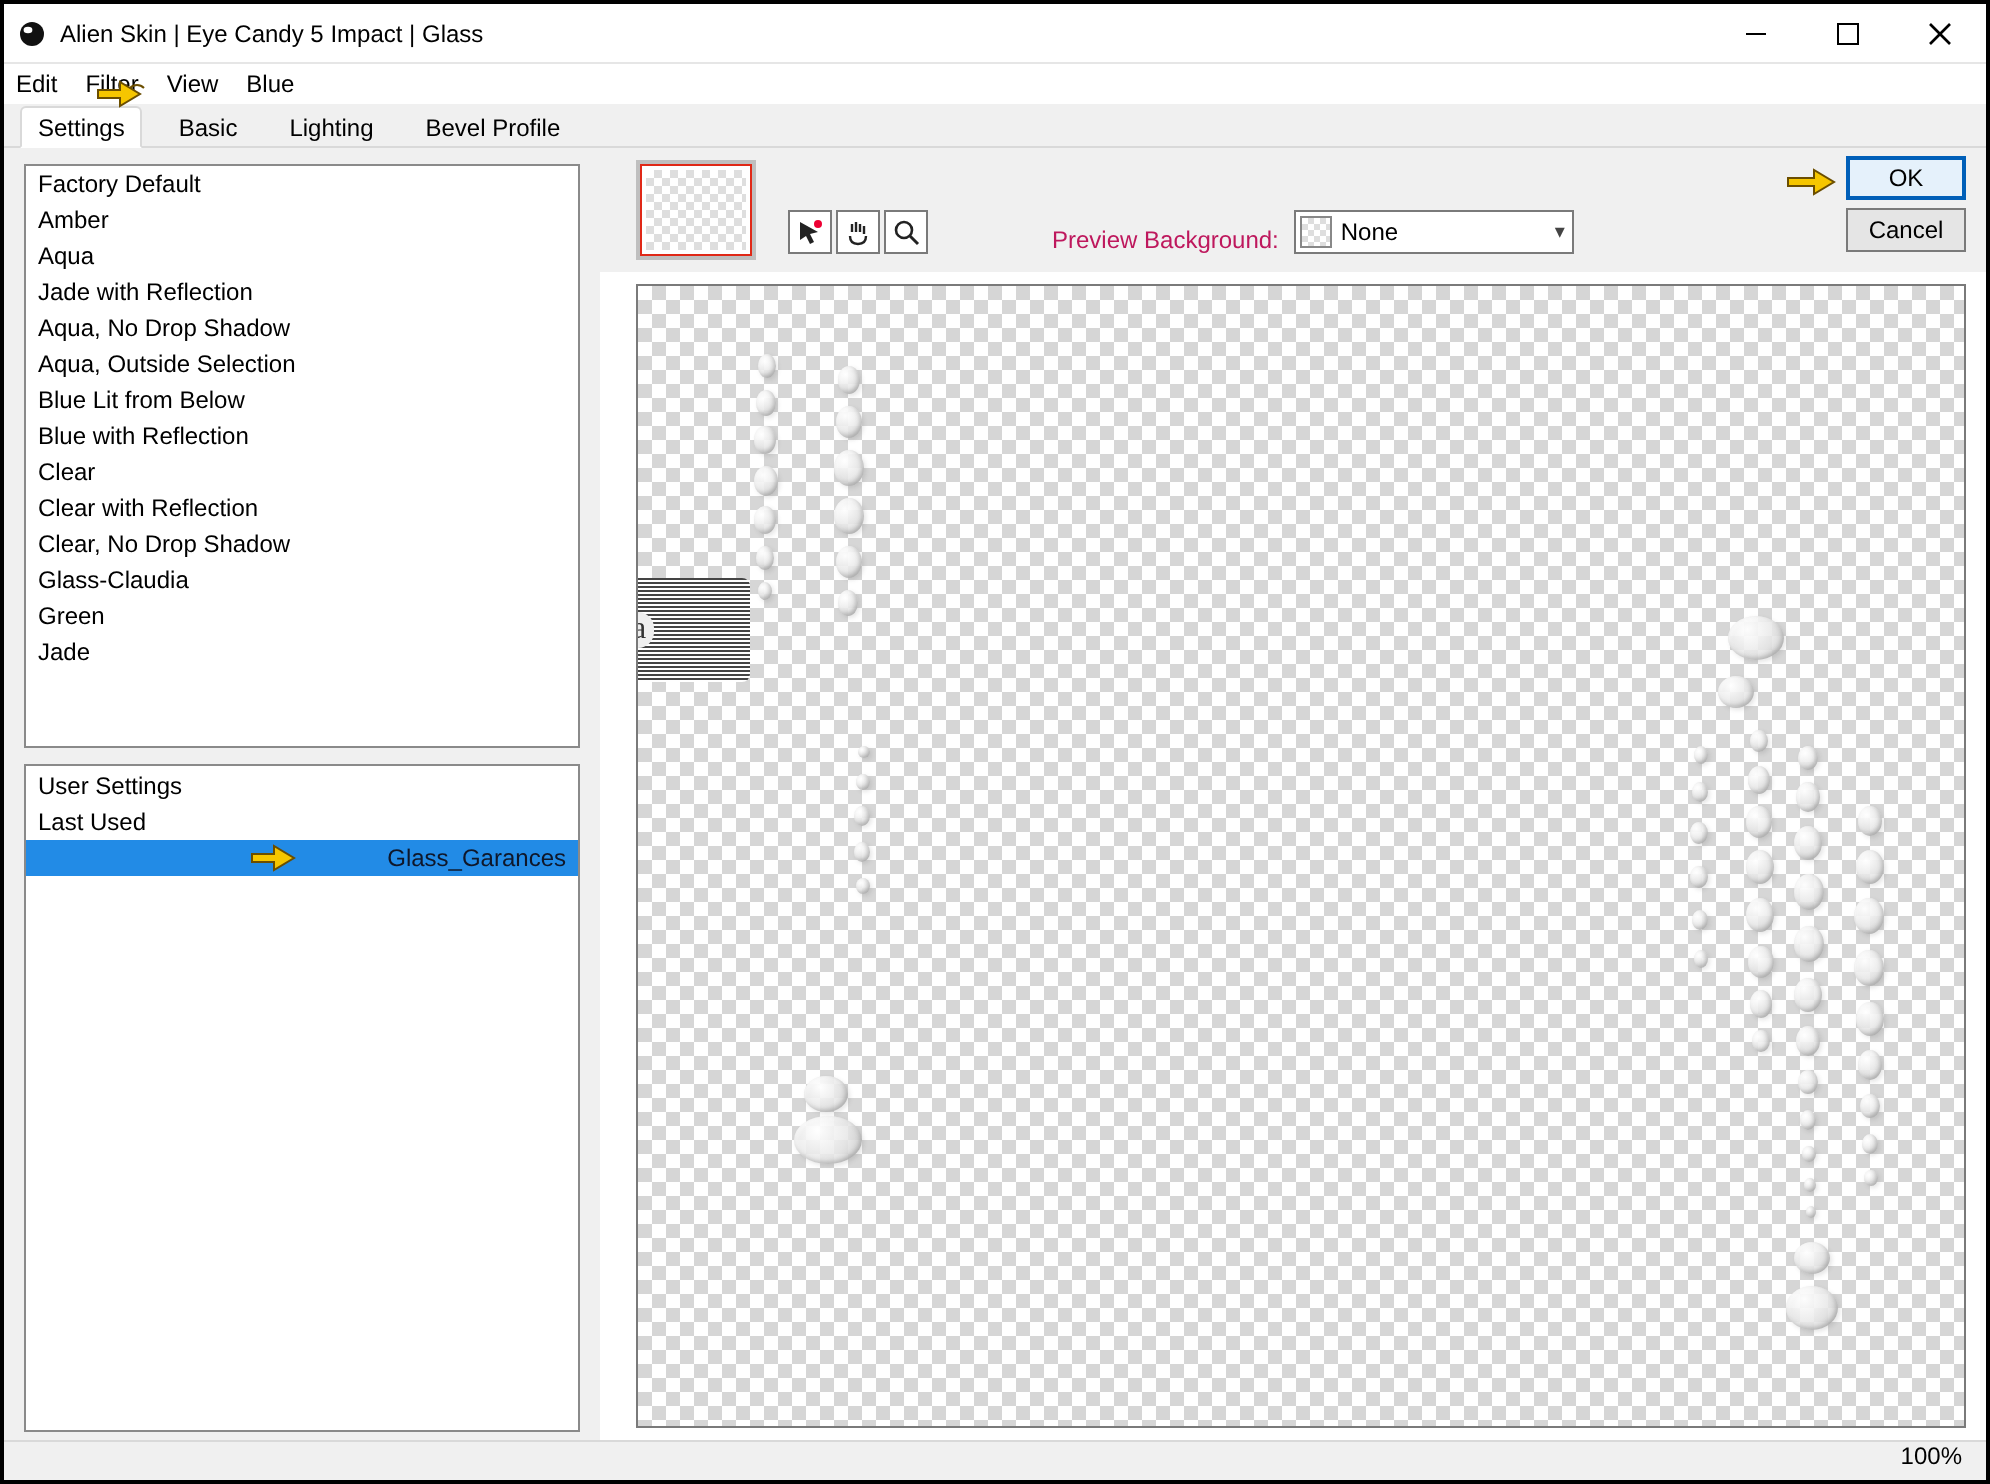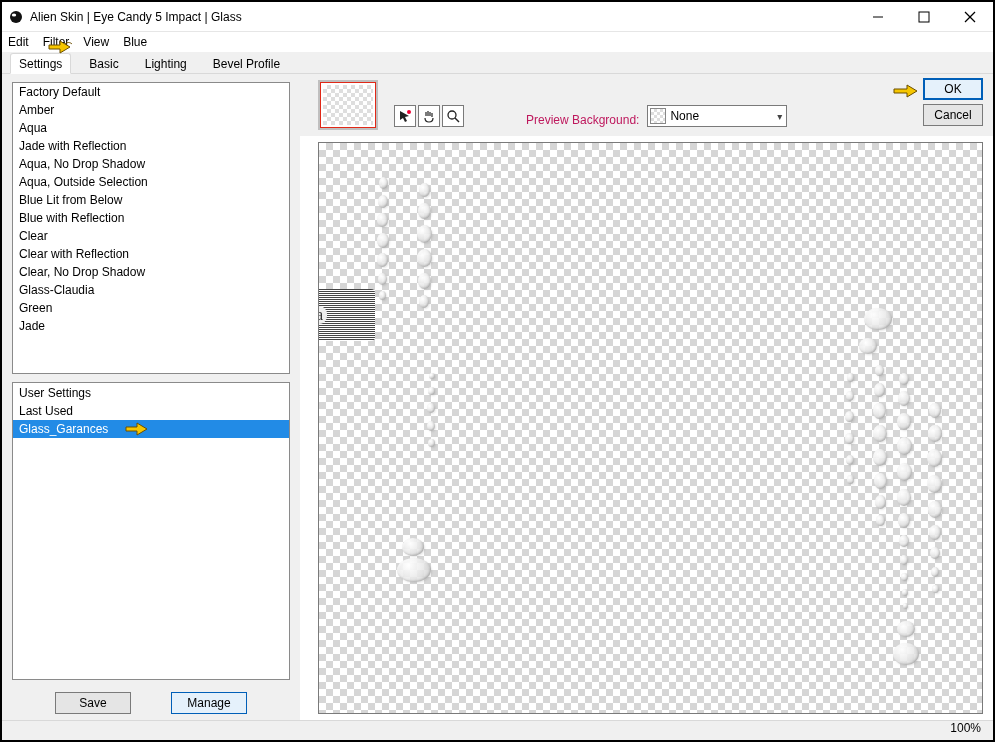--- a/index.html
+++ b/index.html
@@ -110,21 +110,21 @@
     padding: 3px 6px 2px;
     color:#000;
     font-size:12px;
   }
   .list-item {
     padding: 1px 6px;
     line-height: 16px;
     font-size:12px;
     white-space: nowrap;
   }
-  .list-item.selected { background:#228be6; color:#ffffff; }
+  .list-item.selected { background:#228be6; color:#0f172a;text-align:right; }
 
   .btnrow {
     display:flex;
     gap: 40px;
     justify-content: center;
     padding: 4px 0 2px;
   }
   .btn {
     width: 76px;
     height: 22px;
@@ -373,24 +373,20 @@
       <div class="list-header">User Settings</div>
       <div class="list-item">Last Used</div>
       <div class="list-item selected">Glass_Garances</div>
       <span class="hand hand-in-list">
         <svg viewBox="0 0 30 22" width="30" height="22">
           <path d="M3 11 L14 11 L14 7 L24 13 L14 19 L14 15 L3 15 Z" fill="#f6c600" stroke="#6b4e00" stroke-width="1"></path>
         </svg>
       </span>
     </div>
 
-    <div class="btnrow">
-      <div class="btn">Save</div>
-      <div class="btn primary">Manage</div>
-    </div>
 
   </div>
 
   <div class="rightpane">
     <div class="controlrow">
       <div class="thumb-wrap">
         <div class="thumb">
             <div class="thumb-inner"></div>
           </div>
       </div>

